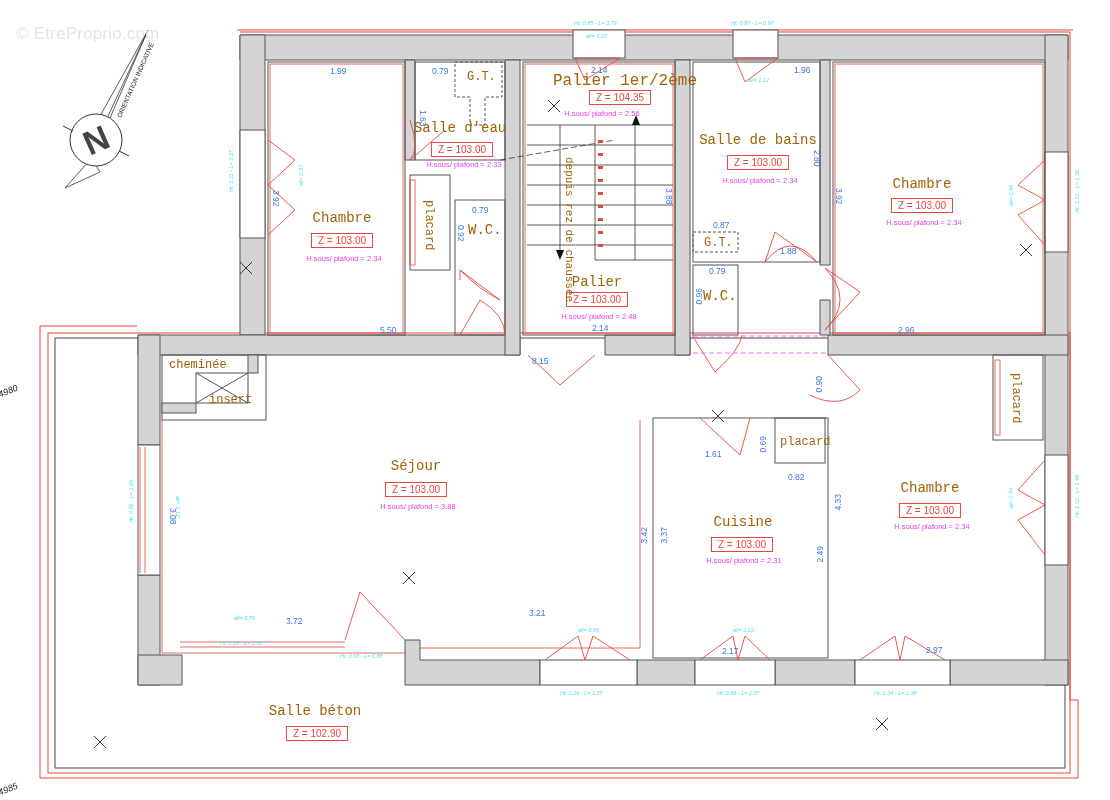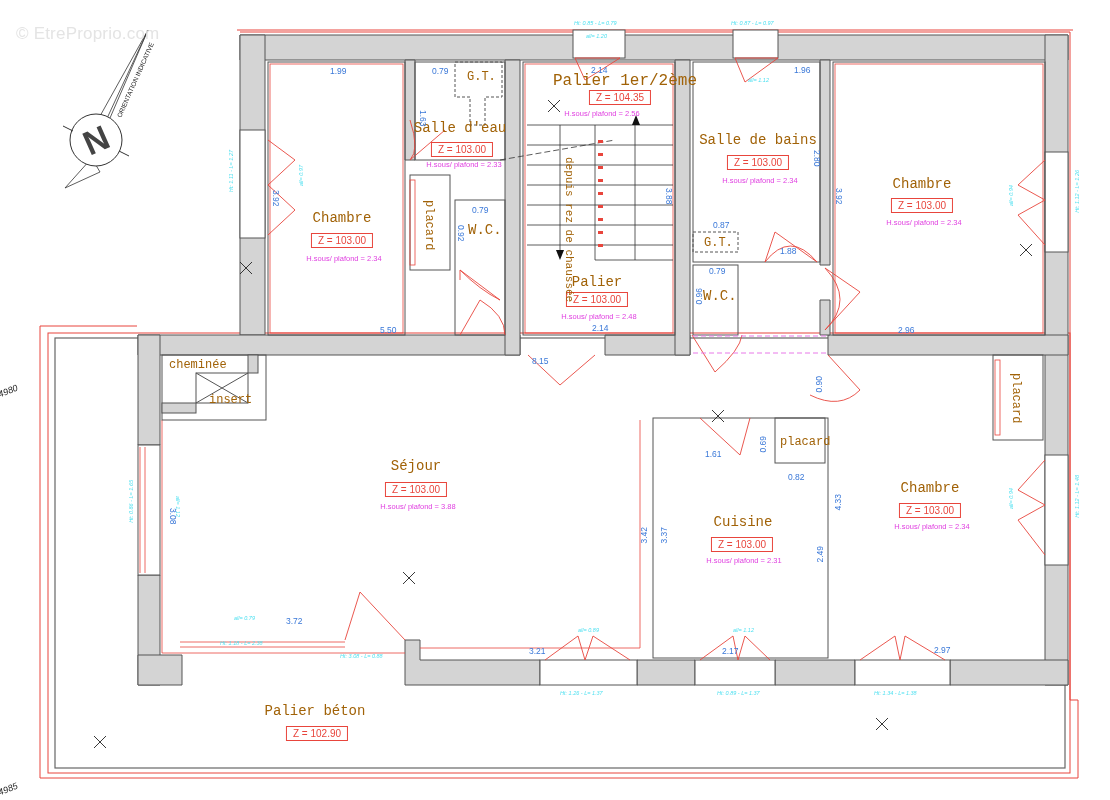--- a/index.html
+++ b/index.html
@@ -232,21 +232,21 @@
 <div class="hgt" style="left:418px;top:502px;">H.sous/ plafond = 3.88</div>
 
 <div class="lbl room-name" style="left:743px;top:514px;">Cuisine</div>
 <div class="zbox" style="left:742px;top:537px;">Z = 103.00</div>
 <div class="hgt" style="left:744px;top:556px;">H.sous/ plafond = 2.31</div>
 
 <div class="lbl room-name" style="left:930px;top:480px;">Chambre</div>
 <div class="zbox" style="left:930px;top:503px;">Z = 103.00</div>
 <div class="hgt" style="left:932px;top:522px;">H.sous/ plafond = 2.34</div>
 
-<div class="lbl room-name" style="left:315px;top:703px;">Palier béton</div>
+<div class="lbl room-name" style="left:315px;top:703px;">Salle béton</div>
 <div class="zbox" style="left:317px;top:726px;">Z = 102.90</div>
 
 <div class="lbl small" style="left:467px;top:70px;">G.T.</div>
 <div class="lbl small" style="left:704px;top:236px;">G.T.</div>
 <div class="lbl" style="left:468px;top:222px;font-size:14px;">W.C.</div>
 <div class="lbl" style="left:703px;top:288px;font-size:14px;">W.C.</div>
 <div class="lbl dimv" style="left:422px;top:200px;font-size:12px;">placard</div>
 <div class="lbl" style="left:780px;top:435px;font-size:12px;">placard</div>
 <div class="lbl dimv" style="left:1009px;top:373px;font-size:12px;">placard</div>
 <div class="lbl" style="left:169px;top:358px;font-size:12px;">cheminée</div>
@@ -275,23 +275,23 @@
 <div class="dim dimv" style="left:814px;top:376px;transform:rotate(180deg);">0.90</div>
 <div class="dim" style="left:705px;top:424px;margin-top:25px;">1.61</div>
 <div class="dim dimv" style="left:758px;top:436px;transform:rotate(180deg);">0.69</div>
 <div class="dim" style="left:788px;top:472px;">0.82</div>
 <div class="dim dimv" style="left:833px;top:494px;transform:rotate(180deg);">4.33</div>
 <div class="dim dimv" style="left:815px;top:546px;transform:rotate(180deg);">2.49</div>
 <div class="dim dimv" style="left:639px;top:527px;transform:rotate(180deg);">3.42</div>
 <div class="dim dimv" style="left:659px;top:527px;transform:rotate(180deg);">3.37</div>
 <div class="dim dimv" style="left:168px;top:508px;">3.08</div>
 <div class="dim" style="left:286px;top:616px;">3.72</div>
-<div class="dim" style="left:529px;top:646px;">3.21</div>
+<div class="dim" style="left:529px;top:608px;">3.21</div>
 <div class="dim" style="left:722px;top:646px;">2.17</div>
-<div class="dim" style="left:926px;top:645px;margin-left:8px;">2.97</div>
+<div class="dim" style="left:926px;top:645px;">2.97</div>
 
 <div class="cyan" style="left:574px;top:20px;">Ht: 0.85 - L= 0.79</div>
 <div class="cyan" style="left:586px;top:33px;">all= 1.20</div>
 <div class="cyan" style="left:731px;top:20px;">Ht: 0.87 - L= 0.97</div>
 <div class="cyan" style="left:748px;top:77px;">all= 1.12</div>
 <div class="cyan dimv" style="left:228px;top:150px;transform:rotate(180deg);">Ht: 1.11 - L= 1.27</div>
 <div class="cyan dimv" style="left:298px;top:165px;transform:rotate(180deg);">all= 0.97</div>
 <div class="cyan dimv" style="left:1074px;top:170px;transform:rotate(180deg);">Ht: 1.12 - L= 1.26</div>
 <div class="cyan dimv" style="left:1008px;top:185px;transform:rotate(180deg);">all= 0.94</div>
 <div class="cyan dimv" style="left:128px;top:480px;transform:rotate(180deg);">Ht: 0.86 - L= 1.65</div>

